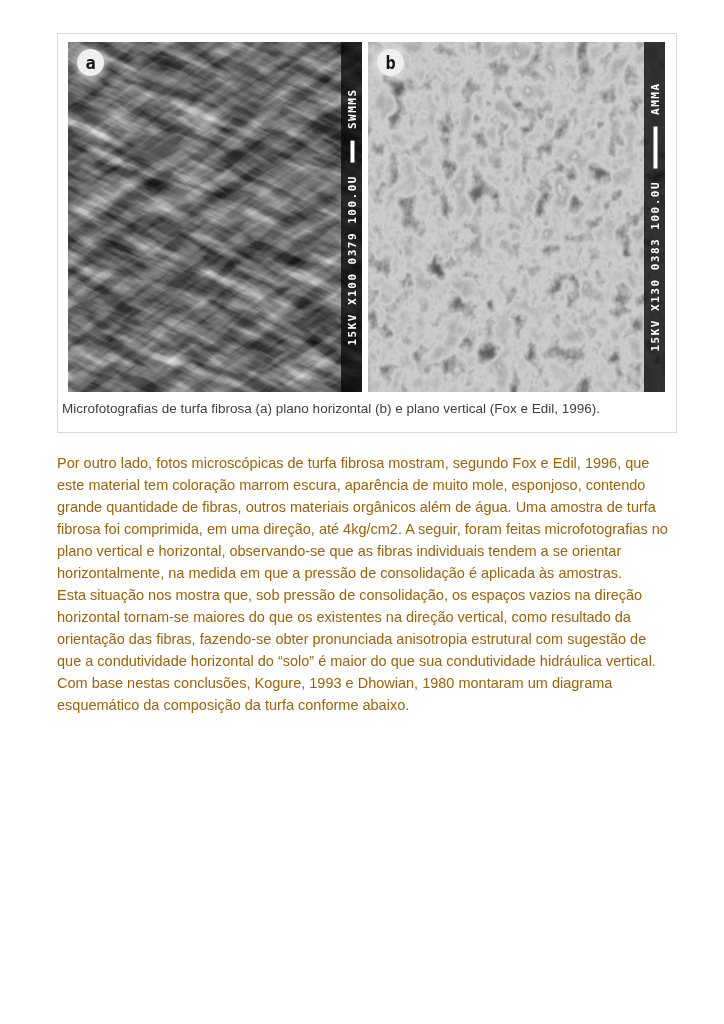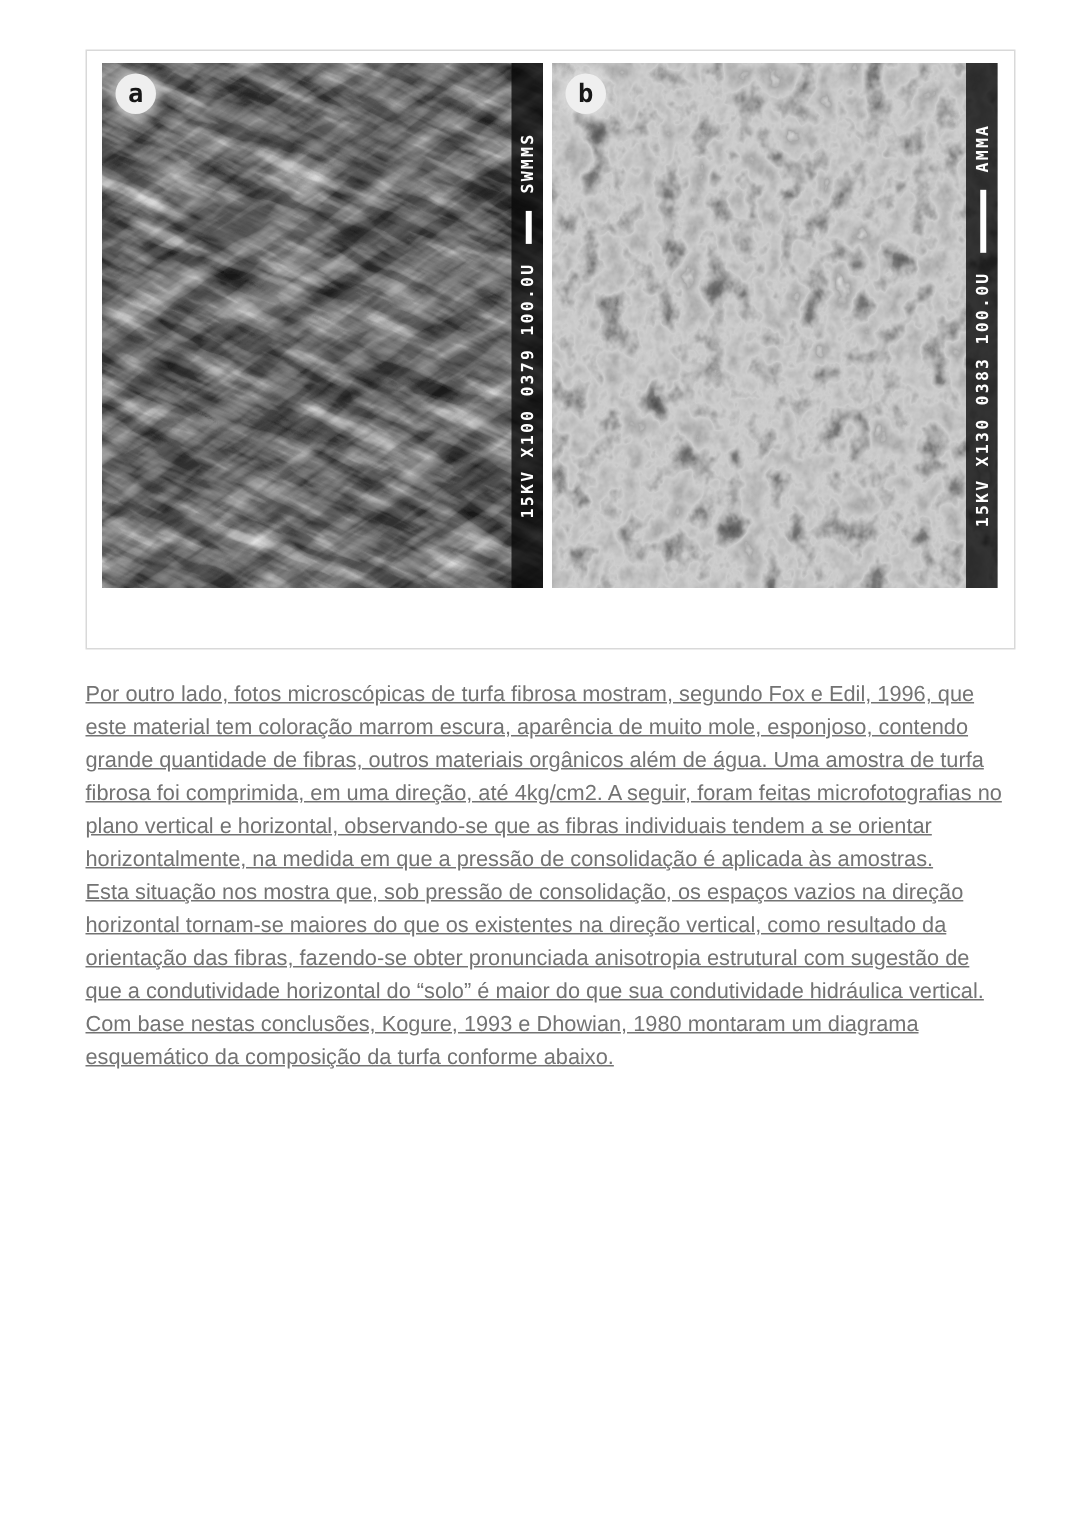--- a/index.html
+++ b/index.html
@@ -54,21 +54,21 @@
   .sem-b .scalebar { width: 42px; }
 
   .fig-caption {
     position: absolute; left: 4px; top: 367px; width: 612px;
     font-size: 13.5px; color: #3f3f3f; white-space: nowrap;
   }
 
   
   .article {
     position: absolute; left: 57px; top: 452px; width: 616px;
-    font-size: 14.5px; line-height: 22px; color: #737373; text-decoration: underline;
+    font-size: 14.5px; line-height: 22px; color: #a16207;
   }
   .article p { margin: 0; }
 </style>
 </head>
 <body>
 
 <div class="page">
 
   <figure class="figure-box">
     <div class="images-row">
@@ -135,20 +135,21 @@
         <div class="meta-strip">
           <div class="meta-text">
             <span>15KV X130 0383 100.0U</span>
             <span class="scalebar"></span>
             <span>AMMA</span>
           </div>
         </div>
       </div>
 
     </div>
+    <figcaption class="fig-caption">Microfotografias de turfa fibrosa (a) plano horizontal (b) e plano vertical (Fox e Edil, 1996).</figcaption>
   </figure>
 
   <div class="article">
     <p>Por outro lado, fotos microscópicas de turfa fibrosa mostram, segundo Fox e Edil, 1996, que este material tem coloração marrom escura, aparência de muito mole, esponjoso, contendo grande quantidade de fibras, outros materiais orgânicos além de água. Uma amostra de turfa fibrosa foi comprimida, em uma direção, até 4kg/cm2. A seguir, foram feitas microfotografias no plano vertical e horizontal, observando-se que as fibras individuais tendem a se orientar horizontalmente, na medida em que a pressão de consolidação é aplicada às amostras.</p>
     <p>Esta situação nos mostra que, sob pressão de consolidação, os espaços vazios na direção horizontal tornam-se maiores do que os existentes na direção vertical, como resultado da orientação das fibras, fazendo-se obter pronunciada anisotropia estrutural com sugestão de que a condutividade horizontal do “solo” é maior do que sua condutividade hidráulica vertical. Com base nestas conclusões, Kogure, 1993 e Dhowian, 1980 montaram um diagrama esquemático da composição da turfa conforme abaixo.</p>
   </div>
 
 </div>
 
 </body></html>

